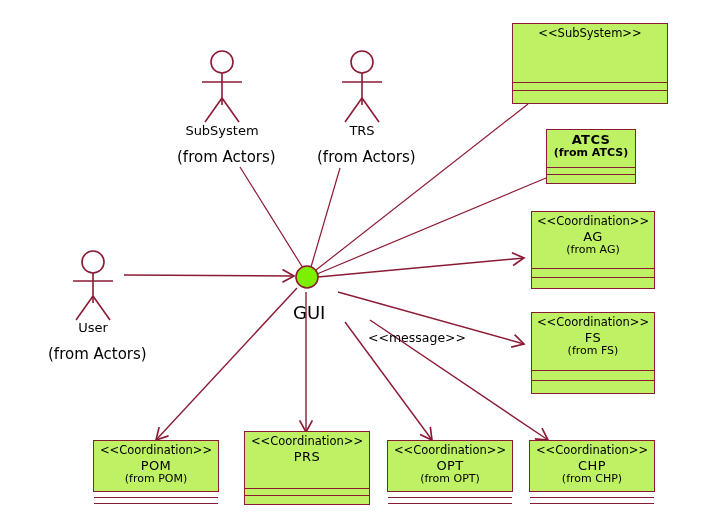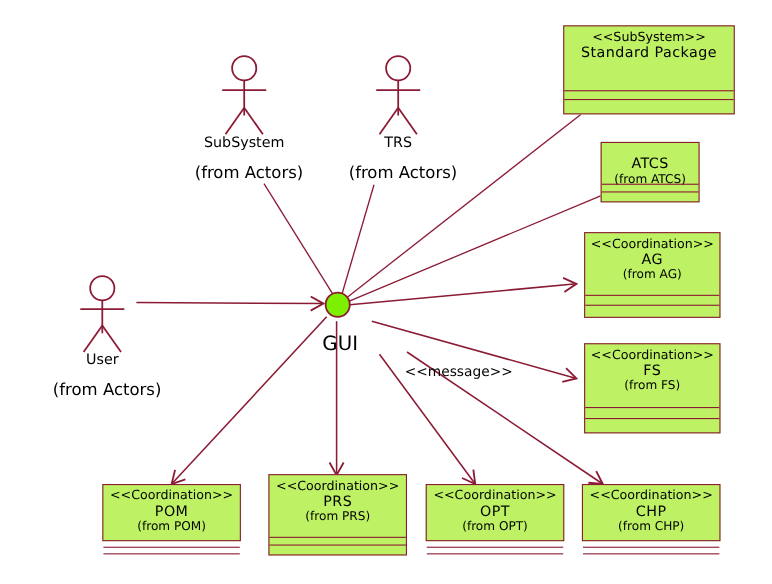--- a/index.html
+++ b/index.html
@@ -165,28 +165,27 @@
   <div class="actor-label" style="left:48px; top:320px; width:90px;">User</div>
   <div class="actor-sublabel" style="left:48px; top:345px; width:90px;">(from Actors)</div>
 
   <div class="node-label" style="left:293px; top:302px;">GUI</div>
 
   <div class="edge-label" style="left:340px; top:330px;margin-left:28px;">&lt;&lt;message&gt;&gt;</div>
 
   <div class="uml-box" style="left:512px; top:23px; width:156px; height:81px;">
     <div class="box-name-compartment" style="height:59px;">
       <span class="stereotype">&lt;&lt;SubSystem&gt;&gt;</span>
-      <span class="cls-name">Standard Package</span>
     </div>
     <div class="box-attr-compartment" style="height:8px;"></div>
     <div class="box-op-compartment"></div>
   </div>
 
   <div class="uml-box" style="left:546px; top:129px; width:90px; height:55px;">
-    <div class="box-name-compartment" style="height:38px; padding-top:12px;">
+    <div class="box-name-compartment" style="height:38px; padding-top:2px;font-weight:bold;">
       <span class="cls-name">ATCS</span>
       <span class="from-pkg">(from ATCS)</span>
     </div>
     <div class="box-attr-compartment" style="height:7px;"></div>
     <div class="box-op-compartment"></div>
   </div>
 
   <div class="uml-box" style="left:531px; top:211px; width:124px; height:78px;">
     <div class="box-name-compartment" style="height:57px;">
       <span class="stereotype">&lt;&lt;Coordination&gt;&gt;</span>
@@ -214,21 +213,20 @@
       <span class="from-pkg">(from POM)</span>
     </div>
     <div class="box-attr-compartment" style="height:6px;"></div>
     <div class="box-op-compartment"></div>
   </div>
 
   <div class="uml-box" style="left:244px; top:431px; width:126px; height:74px;">
     <div class="box-name-compartment" style="height:57px;">
       <span class="stereotype">&lt;&lt;Coordination&gt;&gt;</span>
       <span class="cls-name">PRS</span>
-      <span class="from-pkg">(from PRS)</span>
     </div>
     <div class="box-attr-compartment" style="height:7px;"></div>
     <div class="box-op-compartment"></div>
   </div>
 
   <div class="uml-box" style="left:387px; top:440px; width:126px; height:52px;">
     <div class="box-name-compartment" style="height:57px;">
       <span class="stereotype">&lt;&lt;Coordination&gt;&gt;</span>
       <span class="cls-name">OPT</span>
       <span class="from-pkg">(from OPT)</span>

